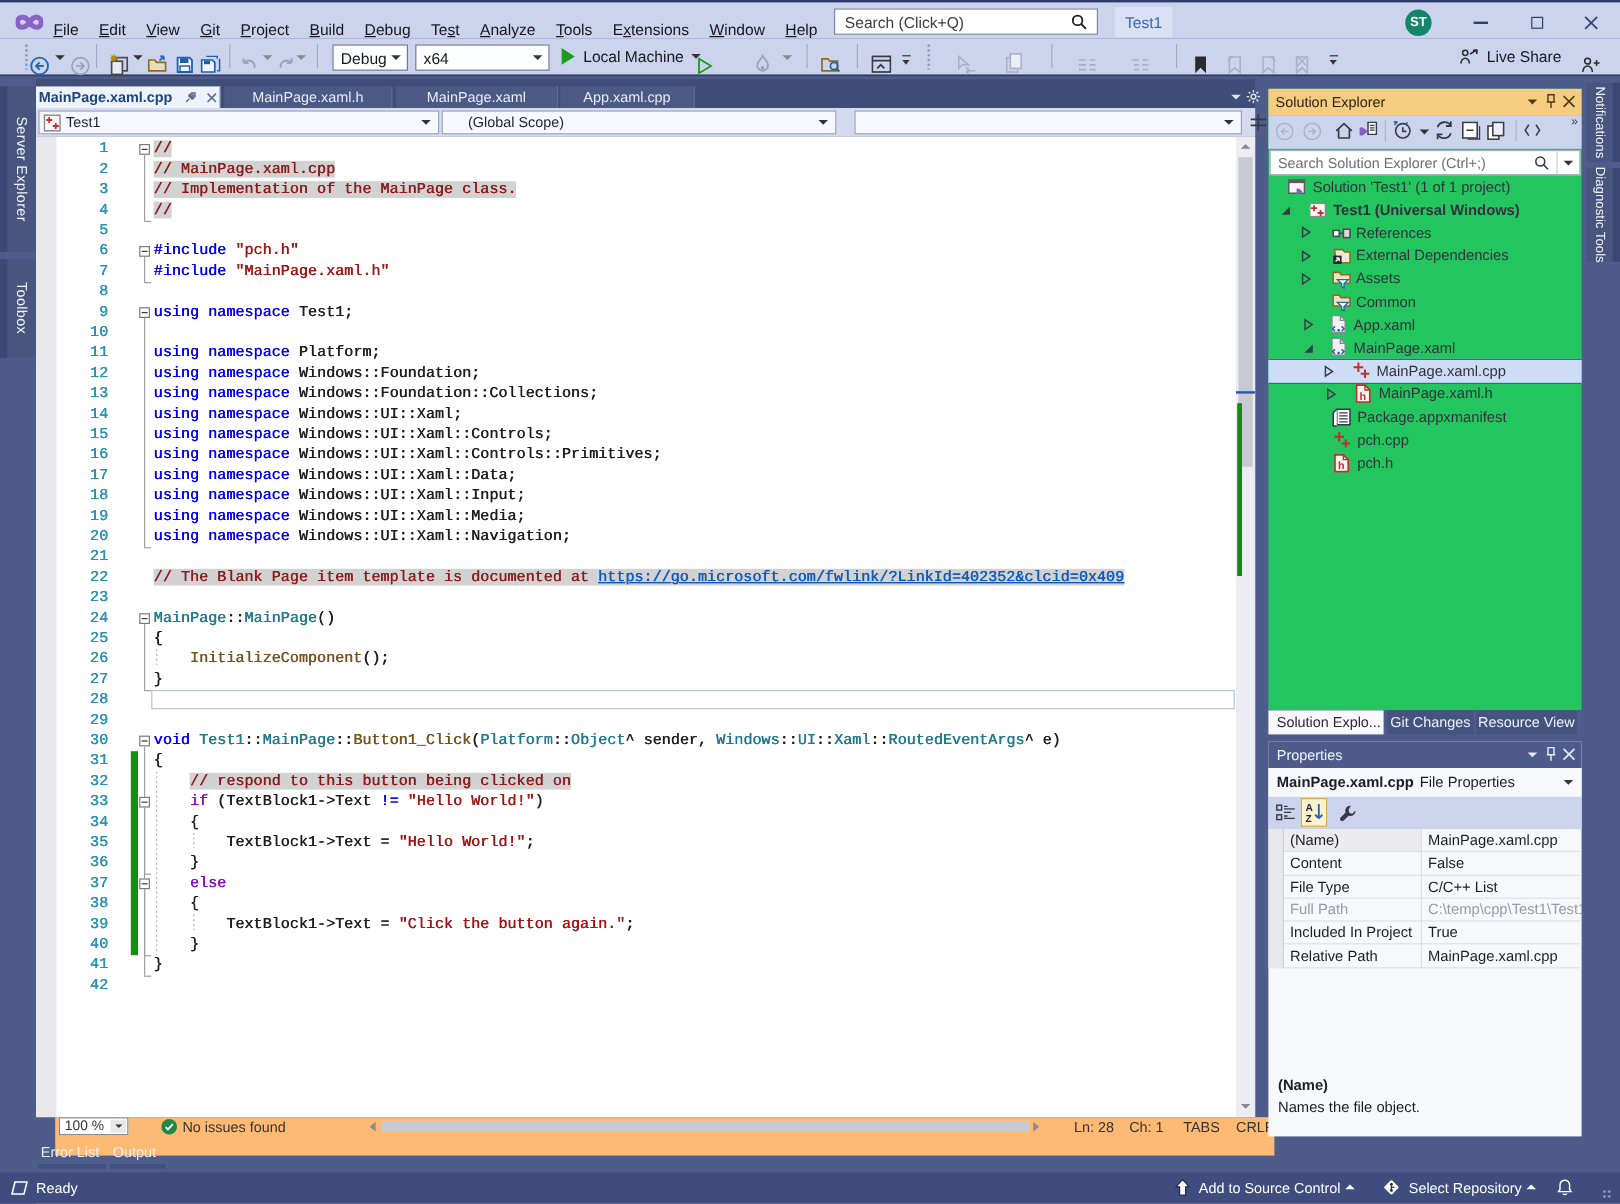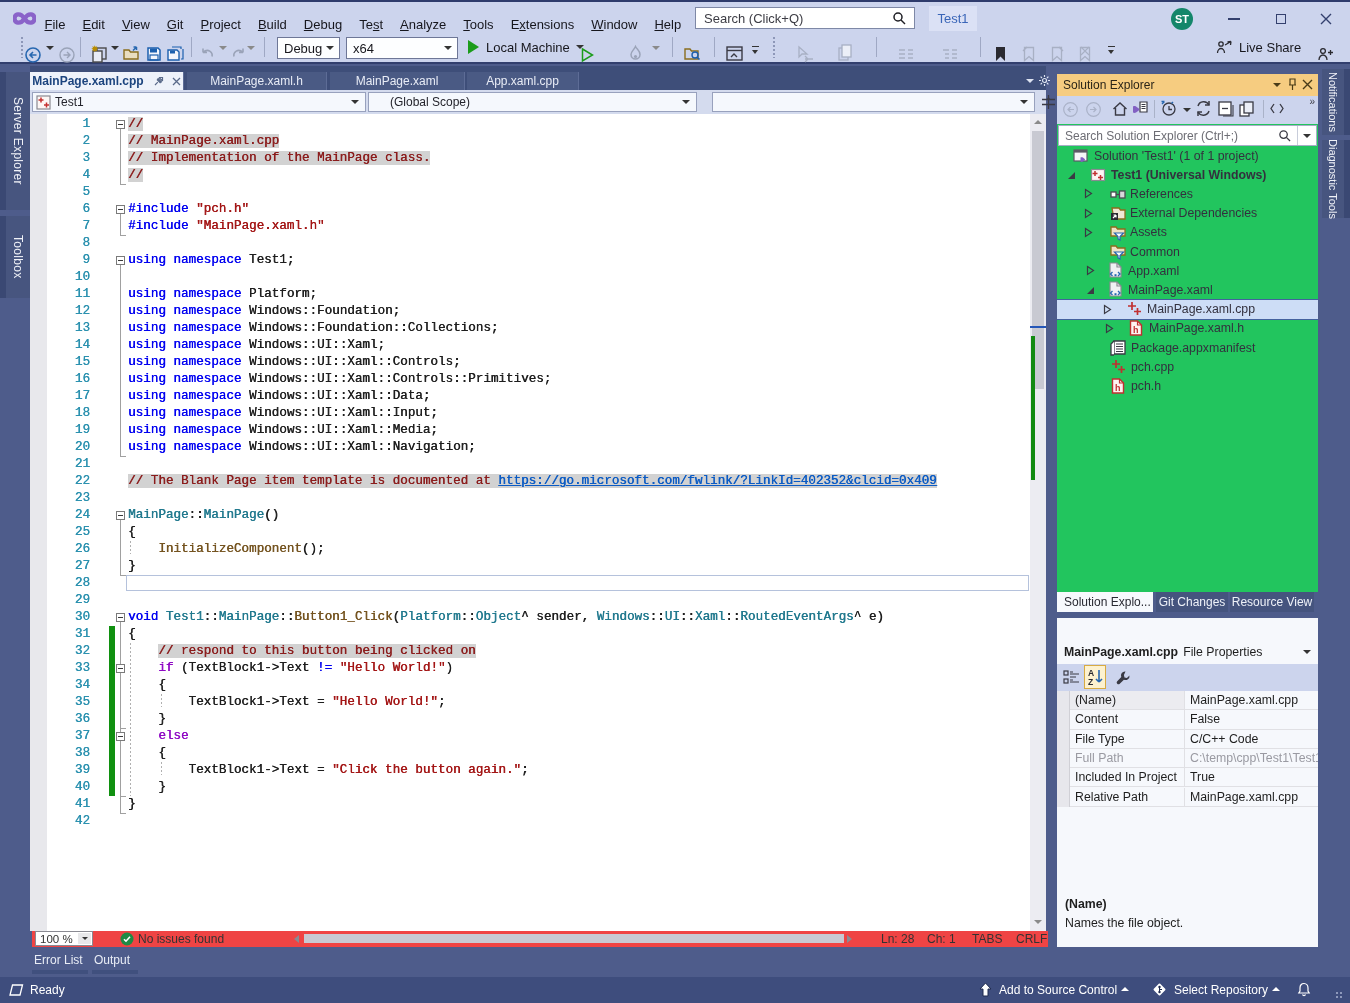--- a/index.html
+++ b/index.html
@@ -33,21 +33,21 @@
 #lnums{position:absolute;left:0;top:2px;width:60px;text-align:right;font-family:"Liberation Mono",monospace;font-size:12.6px;line-height:17px;color:#2b91af;white-space:pre;text-shadow:0.4px 0 0 currentColor}
 #code{position:absolute;left:98px;top:2px;font-family:"Liberation Mono",monospace;font-size:12.6px;line-height:17px;white-space:pre;color:#1e1e1e;text-shadow:0.4px 0 0 currentColor}
 #code .k{color:#0000f0}.pk{color:#8f08c4}.tt{color:#21798e}.st{color:#a31515}.cm{color:#8b1c1c}.mb{color:#74531f}.hl{background:#d2d2d2}.lnk{color:#0b5bc4;text-decoration:underline}
 .foldbox{position:absolute;width:9px;height:9px;border:1px solid #7a7a7a;background:#fff;z-index:5}
 .foldbox:after{content:"";position:absolute;left:1px;right:1px;top:3px;border-top:1px solid #3a3a3a}
 .fguide{position:absolute;width:1px;background:#a0a0a0}
 .ftick{position:absolute;height:1px;background:#a0a0a0}
 .iguide{position:absolute;width:1px;background-image:linear-gradient(#b0b0b0 50%,transparent 50%);background-size:1px 4px}
 .chbar{position:absolute;left:79px;width:6px;background:#109010}
 
-#ebottom{left:32px;top:931px;width:1016px;height:16px;background:#ef4444;font-size:12px;color:#333}
+#ebottom{left:46px;top:931px;width:1016px;height:32px;background:#fdba74;font-size:12px;color:#333}
 
 #statusbar{left:0;top:977px;width:1350px;height:26px;background:#3e4d7d;color:#fff;font-size:12px}
 
 #separe{left:1057px;top:74px;width:261px;height:518px;background:#22c55e}
 #sehead{position:absolute;left:0;top:0;width:261px;height:22px;background:#f6cc80;color:#2a2418;font-size:12px;display:flex;align-items:center;padding-left:6px}
 #setool{position:absolute;left:0;top:22px;width:261px;height:28px;background:#ccd4ed}
 #sesearch{position:absolute;left:1px;top:51px;width:259px;height:21px;background:#fff;border:1px solid #a7aec6;color:#6d6d74;font-size:12px;display:flex;align-items:center;padding-left:6px}
 #setree{position:absolute;left:0;top:72px;width:261px;height:440px;font-size:12.3px;color:#33313e}
 .trow{position:absolute;left:0;width:261px;height:19px;display:flex;align-items:center}
 
@@ -611,20 +611,29 @@
         <span style="margin-left:6px">pch.h</span>
       </div>
     </div>
   </div>
   <div class="abs" id="setabs" style="left:1057px;top:592px;width:261px;height:20px;font-size:12px;background:#4e5c8b">
     <div style="position:absolute;left:0;top:0;width:96px;height:20px;background:#f7f9fd;color:#2a2a33;display:flex;align-items:center;padding-left:7px">Solution Explo...</div>
     <div style="position:absolute;left:99px;top:0;width:72px;height:20px;background:#45547e;color:#eef1f8;display:flex;align-items:center;justify-content:center">Git Changes</div>
     <div style="position:absolute;left:173px;top:0;width:84px;height:20px;background:#45547e;color:#eef1f8;display:flex;align-items:center;justify-content:center">Resource View</div>
   </div>
   <div class="abs" id="props">
+    <div style="position:absolute;left:0;top:0;width:261px;height:22px;background:#4e5c8b;color:#f2f4fa;font-size:12px;display:flex;align-items:center;padding-left:7px">Properties
+      <span class="dd" style="position:absolute;left:216px;top:9px;border-top-color:#e8ebf4"></span>
+      <svg style="position:absolute;left:229px;top:4px" width="12" height="13" viewBox="0 0 12 13">
+          <path d="M4 1h5v6H4zM3 7h7M6.5 7v5" stroke="#e8ebf4" stroke-width="1.2" fill="none"></path>
+        </svg>
+      <svg style="position:absolute;left:245px;top:5px" width="11" height="11" viewBox="0 0 11 11">
+          <path d="M1 1l9 9M10 1l-9 9" stroke="#e8ebf4" stroke-width="1.4"></path>
+        </svg>
+    </div>
     <div style="position:absolute;left:0;top:22px;width:261px;height:24px;background:#f6f8fc;display:flex;align-items:center">
         <b style="margin-left:7px">MainPage.xaml.cpp</b>
         <span style="margin-left:5px">File Properties</span>
         <span class="dd" style="position:absolute;right:7px"></span>
       </div>
     <div style="position:absolute;left:0;top:46px;width:261px;height:27px;background:#ccd4ed">
       <svg style="position:absolute;left:6px;top:6px" width="17" height="15" viewBox="0 0 17 15">
           <rect x="1" y="1" width="4" height="4" fill="none" stroke="#3a3a44" stroke-width="1.2"></rect>
           <rect x="1" y="9" width="4" height="4" fill="none" stroke="#3a3a44" stroke-width="1.2"></rect>
           <path d="M7 2h3M7 4h9M7 10h3M7 12h9M7 7h6" stroke="#3a3a44" stroke-width="1.1"></path>
@@ -644,21 +653,21 @@
       <div class="prow" style="top:0">
           <span class="plab" style="background:#ececf0">(Name)</span>
           <span class="pval">MainPage.xaml.cpp</span>
         </div>
       <div class="prow" style="top:19.3px">
           <span class="plab">Content</span>
           <span class="pval">False</span>
         </div>
       <div class="prow" style="top:38.6px">
           <span class="plab">File Type</span>
-          <span class="pval">C/C++ Code</span>
+          <span class="pval">C/C++ List</span>
         </div>
       <div class="prow" style="top:57.9px">
           <span class="plab" style="color:#9a9aa2">Full Path</span>
           <span class="pval" style="color:#9a9aa2">C:\temp\cpp\Test1\Test1</span>
         </div>
       <div class="prow" style="top:77.2px">
           <span class="plab">Included In Project</span>
           <span class="pval">True</span>
         </div>
       <div class="prow" style="top:96.5px">

